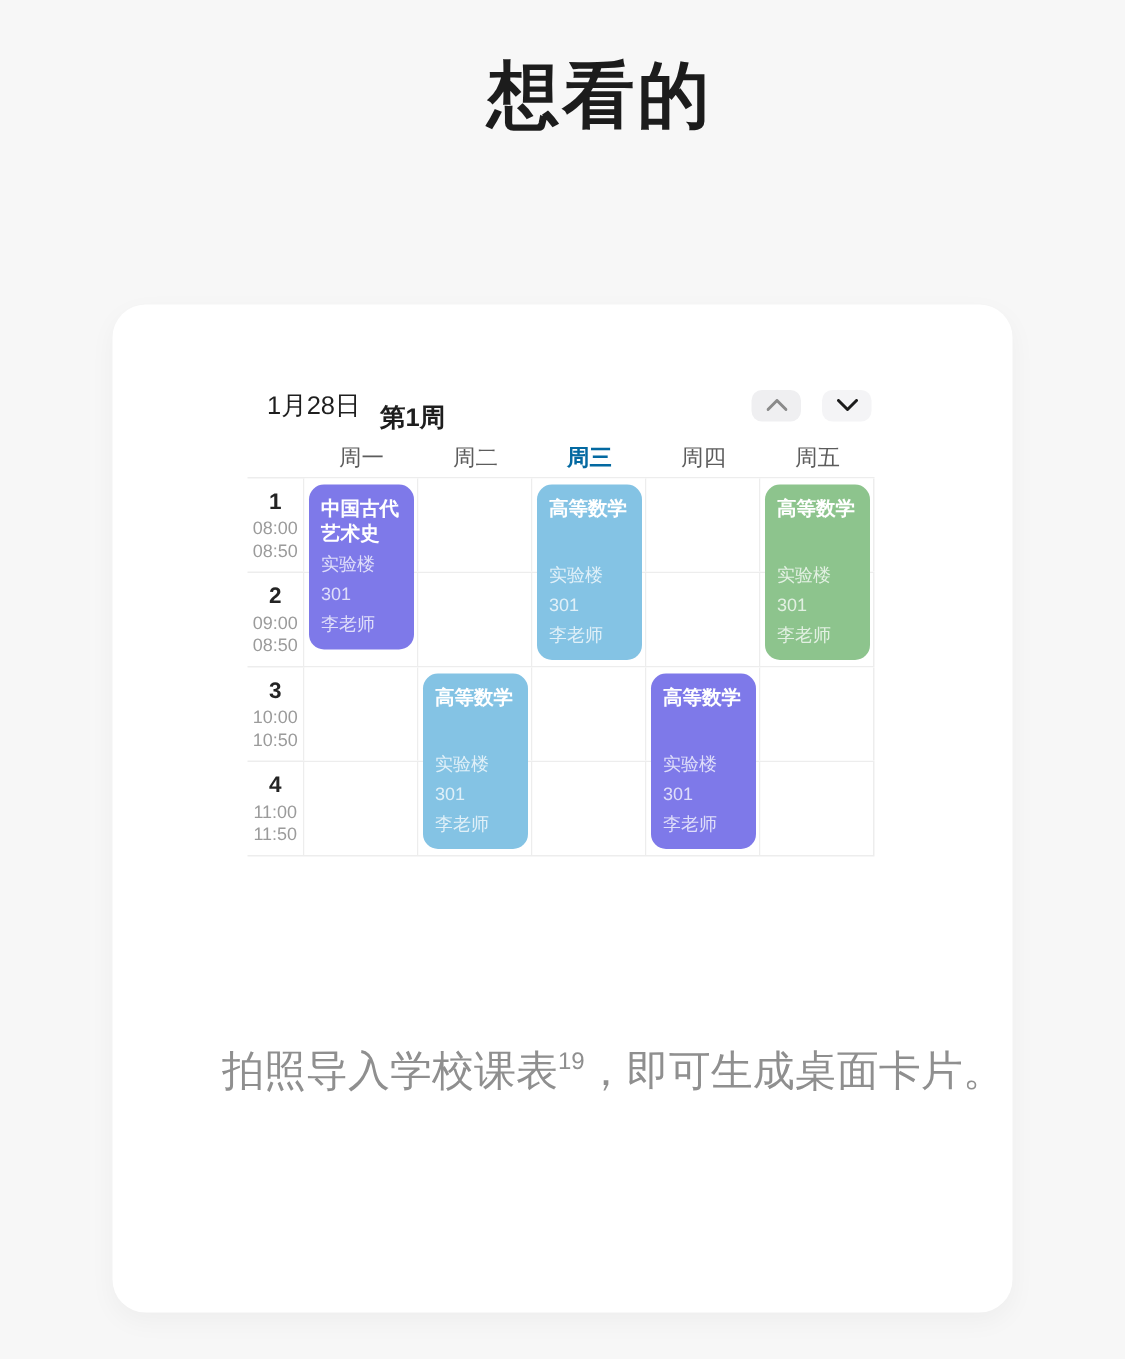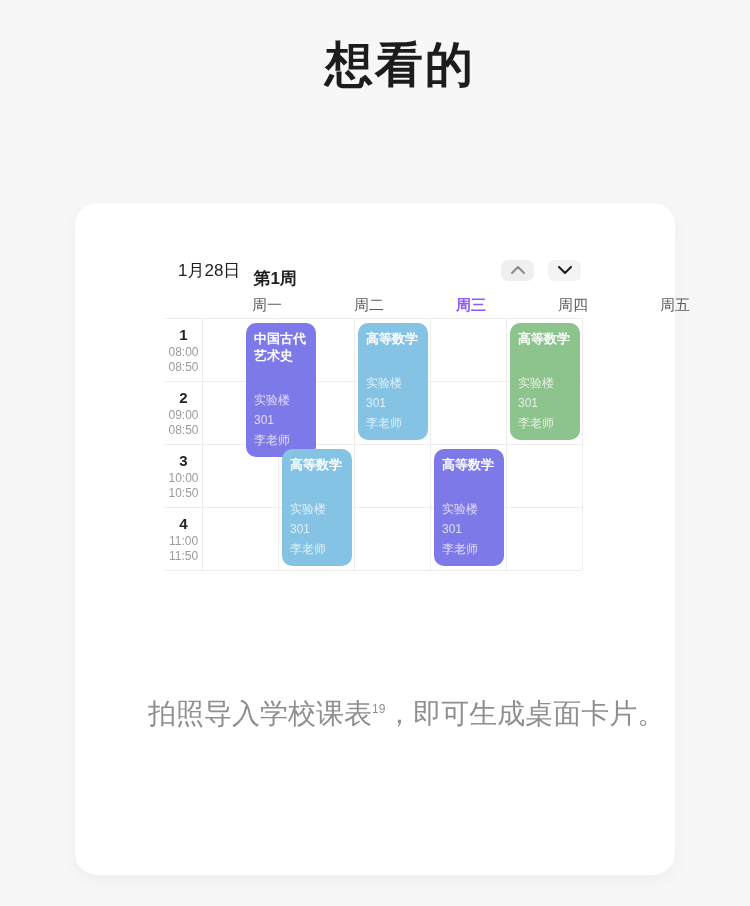--- a/index.html
+++ b/index.html
@@ -25,40 +25,40 @@
   .widget{position:absolute;left:90px;top:52px;width:420px;}
   .widget-header{display:flex;align-items:center;height:30px;padding:0 4px 0 13px;}
   .widget-date{font-size:17px;font-weight:400;color:#1e1e1e;}
   .widget-week{font-size:17px;font-weight:700;color:#1e1e1e;margin-left:13px;margin-top:16px;}
   .widget-nav{margin-left:auto;display:flex;gap:14px;}
   .nav-btn{width:33px;height:21px;border-radius:7px;display:flex;align-items:center;justify-content:center;border:none;padding:0;cursor:pointer;}
   .nav-btn.up{background:#efeff1;}
   .nav-btn.down{background:#f4f4f6;}
   
   .grid{position:relative;margin-top:7px;width:418px;}
-  .day-header-row{display:flex;height:26px;align-items:center;border-bottom:1px solid #ededed;gap:26px;}
+  .day-header-row{display:flex;height:26px;align-items:center;border-bottom:1px solid #ededed;}
   .day-header-spacer{width:38px;flex:none;}
   .day-cell{width:76px;flex:none;text-align:center;font-size:15px;color:#5c5c5c;}
   .day-cell.selected{font-weight:700;}
   .grid-row{display:flex;height:63px;border-bottom:1px solid #ededed;box-sizing:border-box;}
   .time-cell{width:38px;flex:none;display:flex;flex-direction:column;align-items:center;justify-content:center;box-sizing:border-box;border-right:1px solid #ededed;}
   .slot-num{font-size:15px;font-weight:700;color:#242424;line-height:20px;}
   .slot-time{font-size:12px;color:#9b9b9b;line-height:15px;}
   .day-slot{width:76px;flex:none;box-sizing:border-box;border-right:1px solid #ededed;background:#ffffff;}
   
   .course-block{
     position:absolute;width:70px;border-radius:10px;box-sizing:border-box;
     padding:7px 8px;overflow:hidden;cursor:pointer;
   }
   .course-title{font-size:13px;font-weight:700;color:#ffffff;line-height:17px;}
   .course-meta{position:absolute;left:8px;right:6px;bottom:7px;font-size:12px;color:rgba(255,255,255,0.75);line-height:20px;}
   
   .desc-heading{position:absolute;left:73px;top:433px;font-size:31px;font-weight:700;color:#141414;}
   .desc-body{position:absolute;left:73px;top:488px;font-size:28px;color:#8f8f8f;line-height:45px;}
-  .desc-body sup{font-size:12px;line-height:0;}
+  .desc-body sup{font-size:16px;line-height:0;}
 </style>
 </head>
 <body>
 
 <div class="page-header">
   <div class="page-title">想看的</div>
 </div>
 
 <div class="feature-card">
 
@@ -83,21 +83,21 @@
         </button>
       </span>
     </div>
 
     <div class="grid">
       <div class="day-header-row">
         <div class="day-header-spacer"></div>
 
       <div class="day-cell">周一</div>
           <div class="day-cell">周二</div>
-          <div class="day-cell selected" style="color: #8b5cf6;">周三</div>
+          <div class="day-cell selected" style="color: #0369a1;">周三</div>
           <div class="day-cell">周四</div>
           <div class="day-cell">周五</div>
         </div>
       <div>
           <div class="grid-row">
             <div class="time-cell">
               <div class="slot-num">1</div>
               <div class="slot-time">08:00</div>
               <div class="slot-time">08:50</div>
             </div>
@@ -138,21 +138,21 @@
               <div class="slot-time">11:50</div>
             </div>
             <div class="day-slot"></div>
             <div class="day-slot"></div>
             <div class="day-slot"></div>
             <div class="day-slot"></div>
             <div class="day-slot"></div>
           </div>
         </div>
 
-    <div class="course-block" style="left: 41px; top: 31px; height: 134px; background: rgb(126, 121, 233); margin-left: 40px;">
+    <div class="course-block" style="left: 41px; top: 31px; height: 110px; background: rgb(126, 121, 233);">
           <div class="course-title">中国古代艺术史</div>
           <div class="course-meta">
             <div>实验楼301</div>
             <div>李老师</div>
           </div>
         </div>
         <div class="course-block" style="left: 193px; top: 31px; height: 117px; background: rgb(132, 195, 228);">
           <div class="course-title">高等数学</div>
           <div class="course-meta">
             <div>实验楼301</div>

